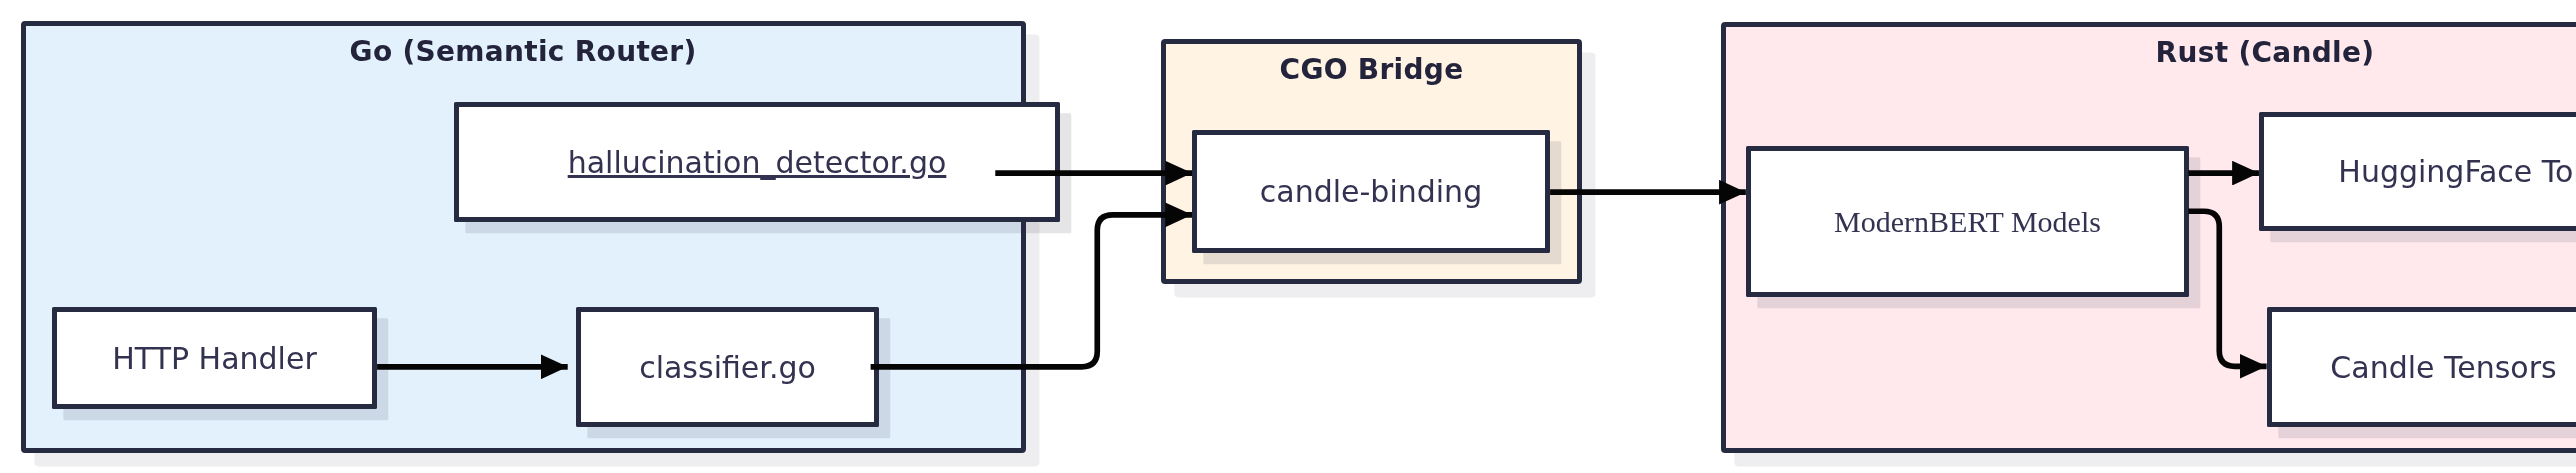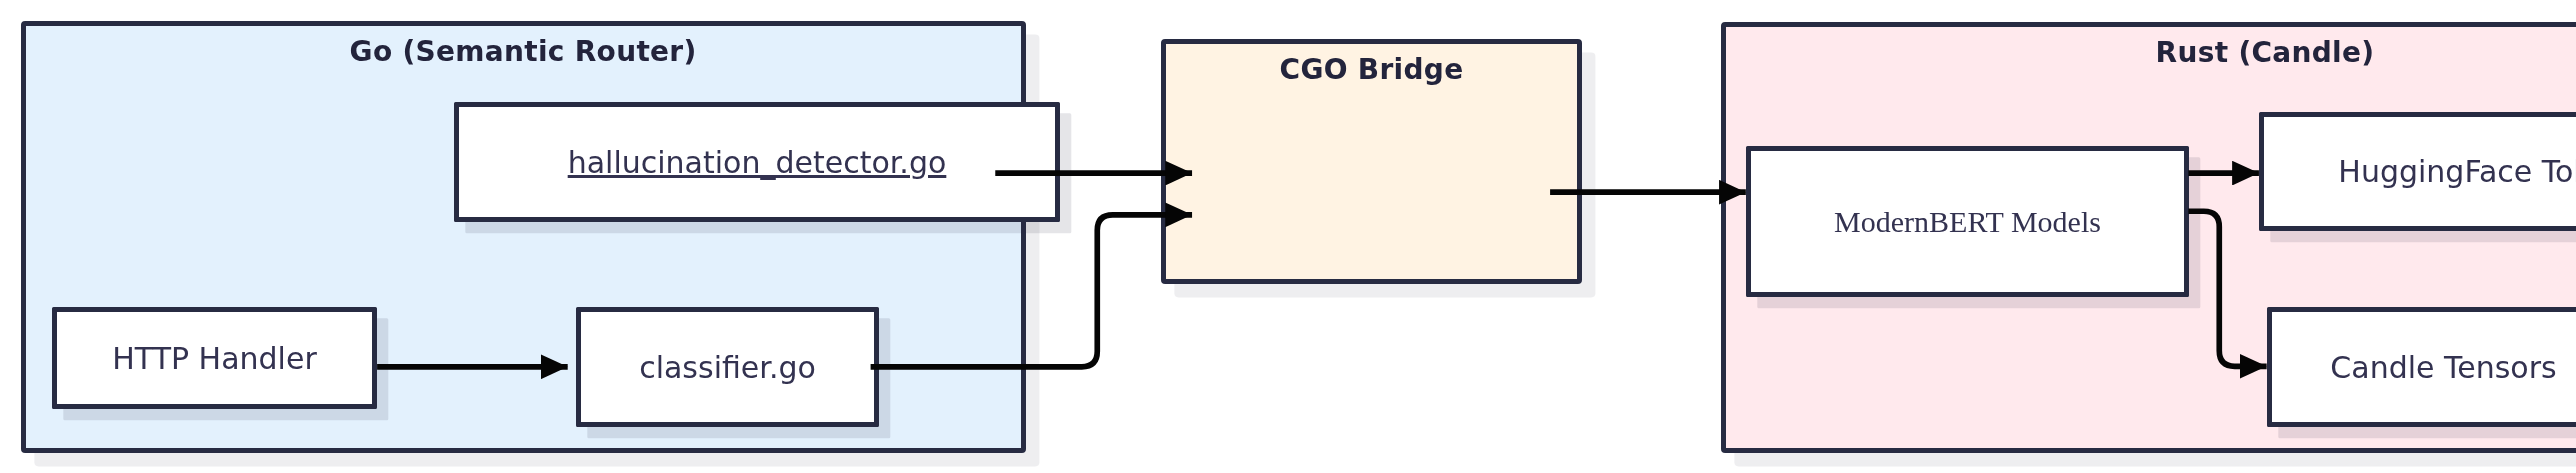--- a/index.html
+++ b/index.html
@@ -52,20 +52,21 @@
   <div class="container-box rust">
     <div class="container-title">Rust (Candle)</div>
   </div>
 
   <div class="node http">HTTP Handler</div>
 
   <div class="node hd">hallucination_detector.go</div>
 
   <div class="node cls">classifier.go</div>
 
+  <div class="node cb">candle-binding</div>
 
   <div class="node mb">ModernBERT Models</div>
 
   <div class="node hf">HuggingFace Tokenizers</div>
 
   <div class="node ct">Candle Tensors</div>
 
   <svg class="edges" width="2822" height="474" viewBox="0 0 5478 920">
     <defs>
       <marker id="arrow" markerUnits="userSpaceOnUse" markerWidth="56" markerHeight="48" refX="52" refY="24" orient="auto">

